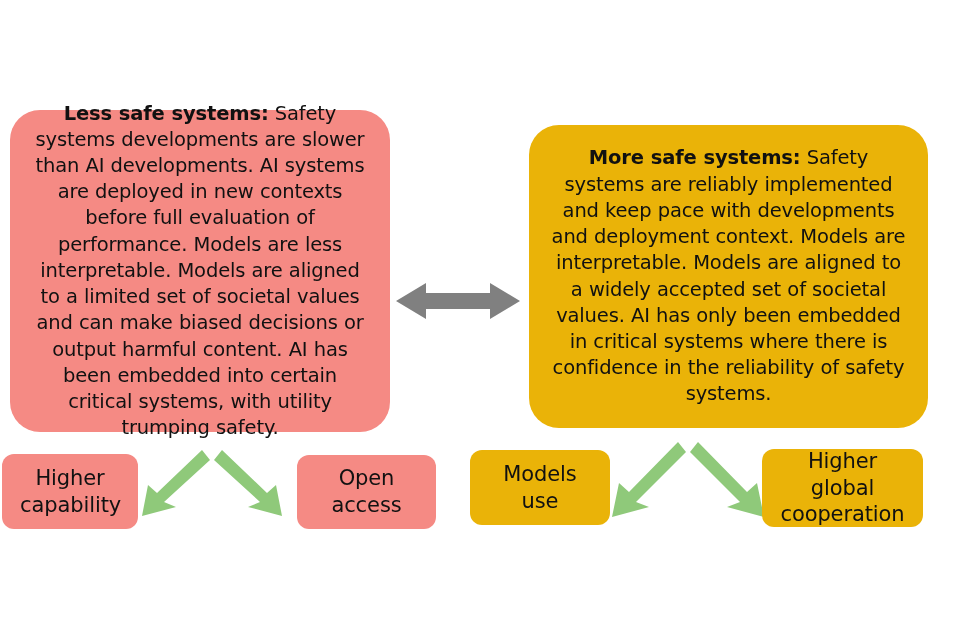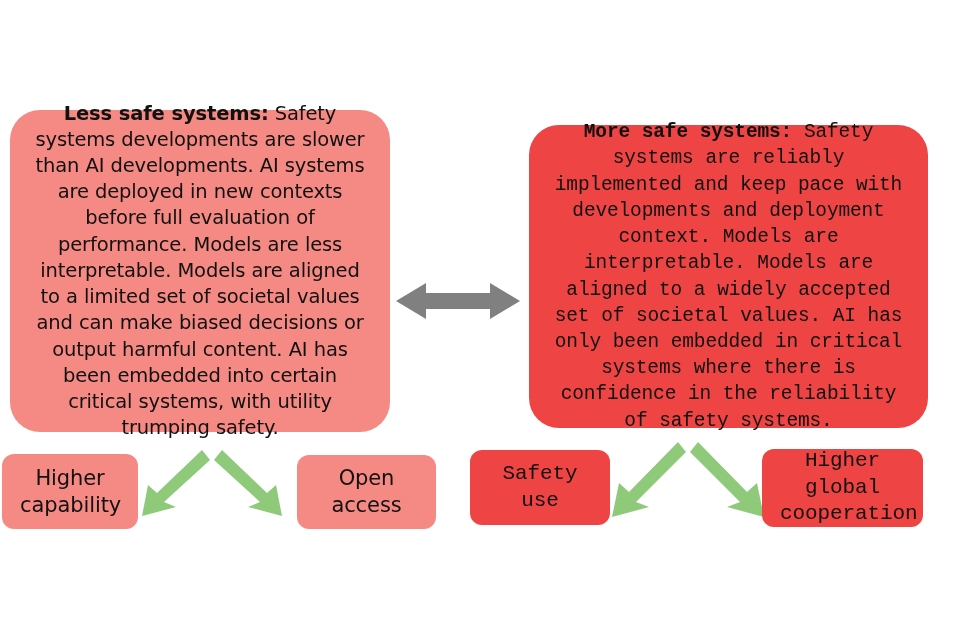--- a/index.html
+++ b/index.html
@@ -33,21 +33,21 @@
   }
   .big-box {
     border-radius: 30px;
     padding: 14px 20px;
   }
   .small-box {
     border-radius: 12px;
     padding: 6px 18px;
   }
   .pink { background: #F58A84; }
-  .green { background: #ef4444; font-family: Liberation Mono, monospace; }
+  .green { background: #eab308; }
 
   .big-text {
     font-size: 19.5px;
     line-height: 1.345;
     letter-spacing: -0.15px;
     word-spacing: 0.2px;
     display: block;
     width: 100%;
   }
   .small-text {
@@ -156,20 +156,20 @@
 
   <div class="box small-box pink" id="box-higher-capability">
     <span class="small-text">Higher capability</span>
   </div>
 
   <div class="box small-box pink" id="box-open-access">
     <span class="small-text">Open access</span>
   </div>
 
   <div class="box small-box green" id="box-higher-use">
-    <span class="small-text">Safety use</span>
+    <span class="small-text">Models use</span>
   </div>
 
   <div class="box small-box green" id="box-higher-global-cooperation">
     <span class="small-text">Higher global cooperation</span>
   </div>
 
 </div>
 
 </body></html>

